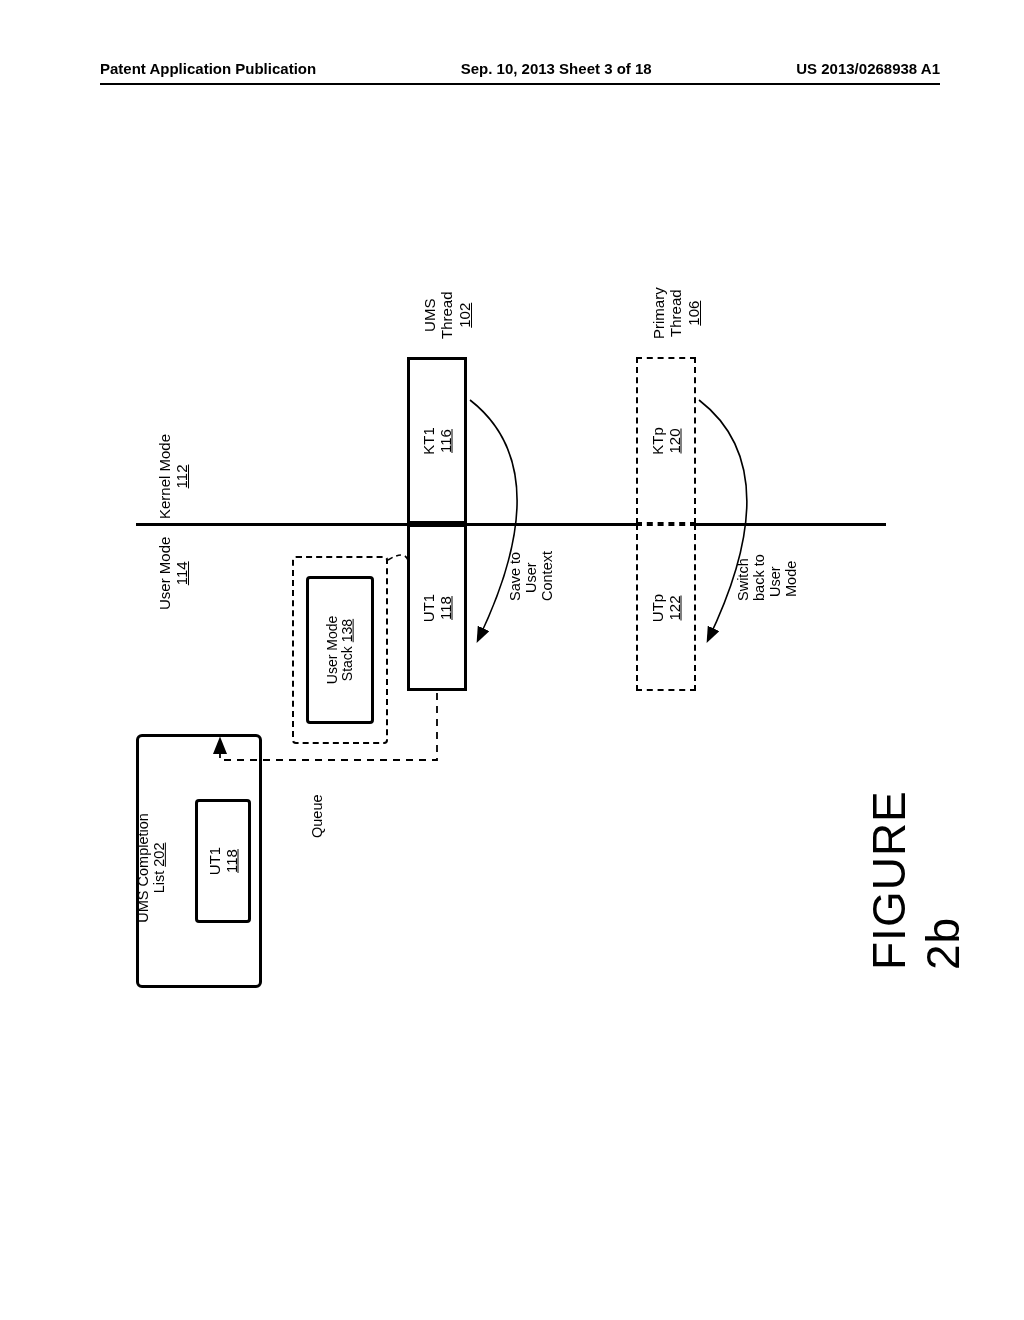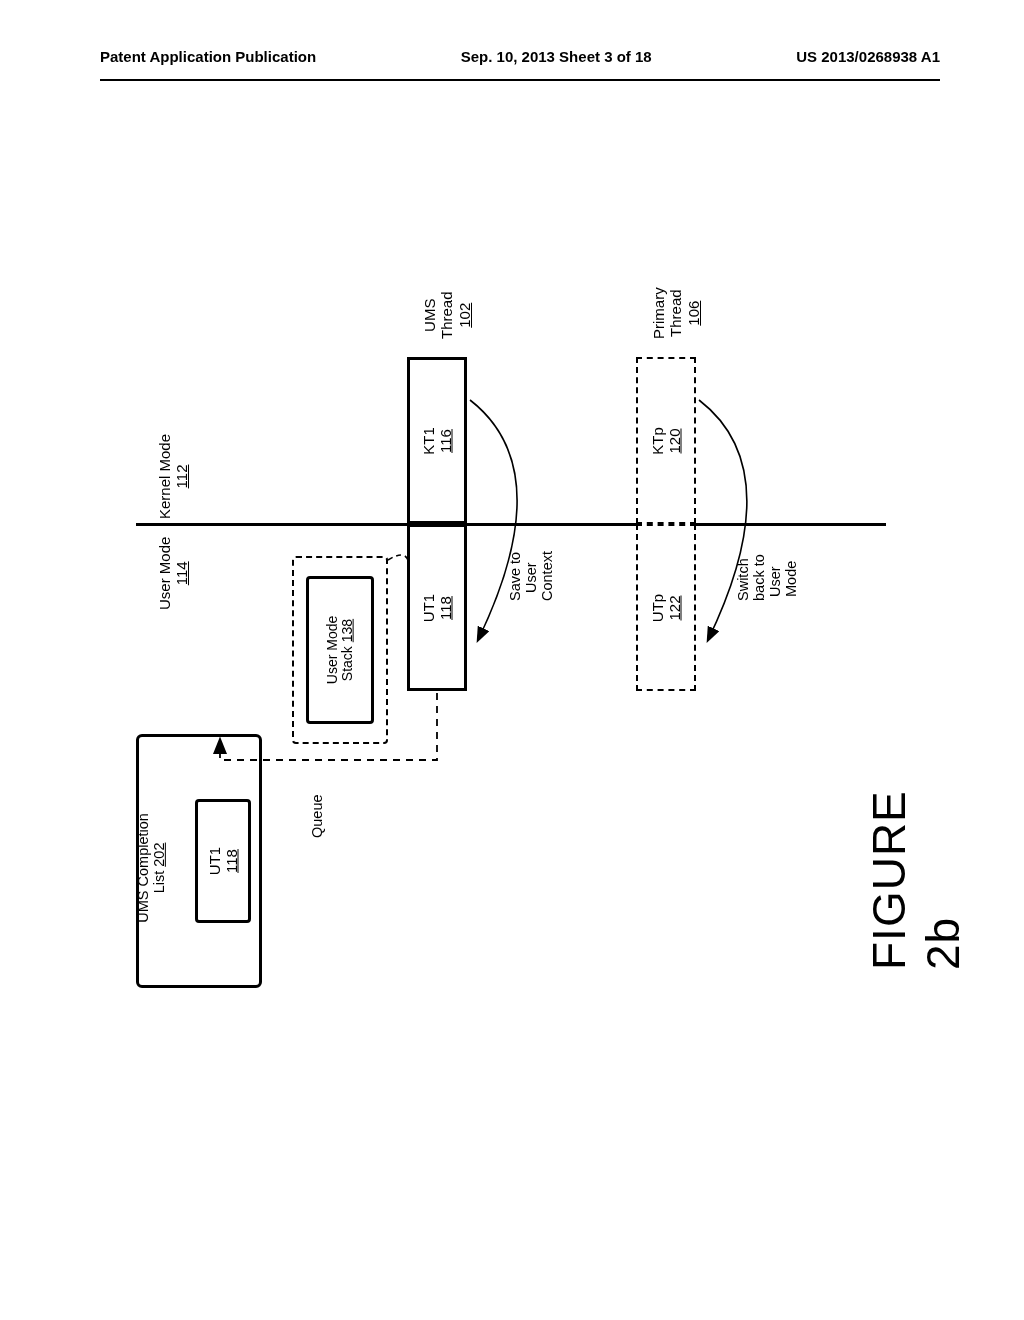--- a/index.html
+++ b/index.html
@@ -8,26 +8,26 @@
     background: #fff;
     width: 1024px;
     height: 1320px;
     position: relative;
     color: #000;
   }
   .header {
     display: flex;
     justify-content: space-between;
     align-items: baseline;
-    padding: 48px 84px 14px 100px;
+    padding: 48px 84px 6px 100px;
     font-size: 15px;
   }
   .header-left { font-weight: bold; }
   .header-center { font-weight: bold; }
-  .header-right { font-weight: bold; }
+  .header-right { font-weight: bold; margin-top: 12px; }
   .header-hr {
     border: none;
     border-top: 2.5px solid #000;
     margin: 0 84px 0 100px;
   }
   .page {
     position: absolute;
     left: 0; top: 0;
     width: 1024px; height: 1320px;
   }

